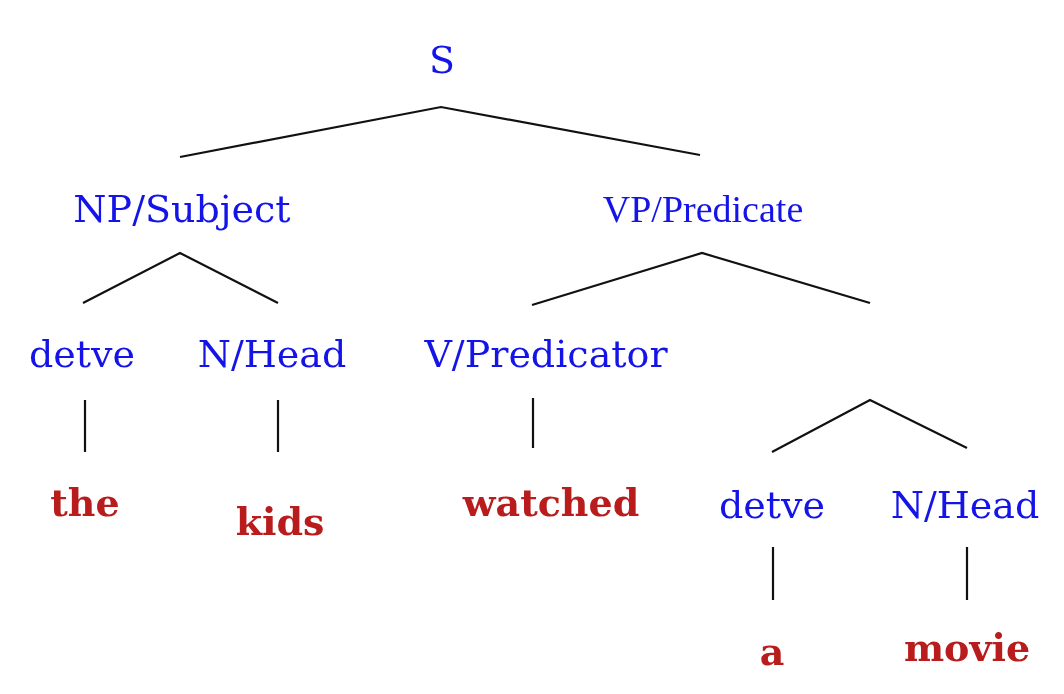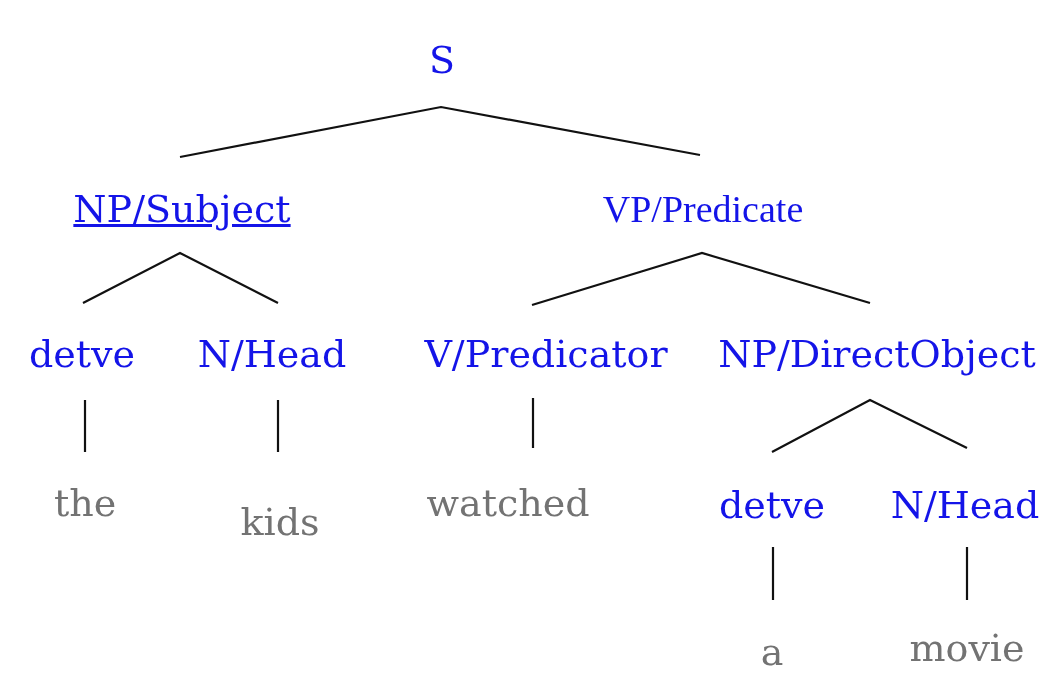--- a/index.html
+++ b/index.html
@@ -13,33 +13,33 @@
   svg.edges { position: absolute; left: 0; top: 0; }
   svg.edges polyline, svg.edges line {
     fill: none; stroke: #111111; stroke-width: 2.2px;
   }
   .node {
     position: absolute;
     transform: translate(-50%, -50%);
     font-size: 38px; line-height: 1; white-space: nowrap;
   }
   .nonterminal { color: #1414e8; }
-  .terminal    { color: #737373; }
+  .terminal    { color: #b91c1c; font-weight: bold; }
 
   
   .pos-s                { left: 442px; top:  60px; }
-  .pos-np-subject       { left: 182px; top: 209px; text-decoration: underline; }
+  .pos-np-subject       { left: 182px; top: 209px; }
   .pos-vp-predicate     { left: 703px; top: 209px; font-family: Liberation Serif, serif; }
   .pos-det-subject      { left:  82px; top: 354px; }
   .pos-n-head-subject   { left: 272px; top: 354px; }
   .pos-v-predicator     { left: 546px; top: 354px; }
   .pos-np-direct-object { left: 877px; top: 354px; }
   .pos-word-the         { left:  85px; top: 503px; }
   .pos-word-kids        { left: 280px; top: 522px; }
-  .pos-word-watched     { left: 508px; top: 503px; }
+  .pos-word-watched     { left: 551px; top: 503px; }
   .pos-det-object       { left: 772px; top: 505px; }
   .pos-n-head-object    { left: 965px; top: 505px; }
   .pos-word-a           { left: 772px; top: 652px; }
   .pos-word-movie       { left: 967px; top: 648px; }
 </style>
 </head>
 <body>
 
 <div class="stage">
 
@@ -60,21 +60,20 @@
   <span class="node nonterminal pos-np-subject">NP/Subject</span>
 
   <span class="node nonterminal pos-vp-predicate">VP/Predicate</span>
 
   <span class="node nonterminal pos-det-subject">detve</span>
 
   <span class="node nonterminal pos-n-head-subject">N/Head</span>
 
   <span class="node nonterminal pos-v-predicator">V/Predicator</span>
 
-  <span class="node nonterminal pos-np-direct-object">NP/DirectObject</span>
 
   <span class="node terminal pos-word-the">the</span>
 
   <span class="node terminal pos-word-kids">kids</span>
 
   <span class="node terminal pos-word-watched">watched</span>
 
   <span class="node nonterminal pos-det-object">detve</span>
 
   <span class="node nonterminal pos-n-head-object">N/Head</span>

